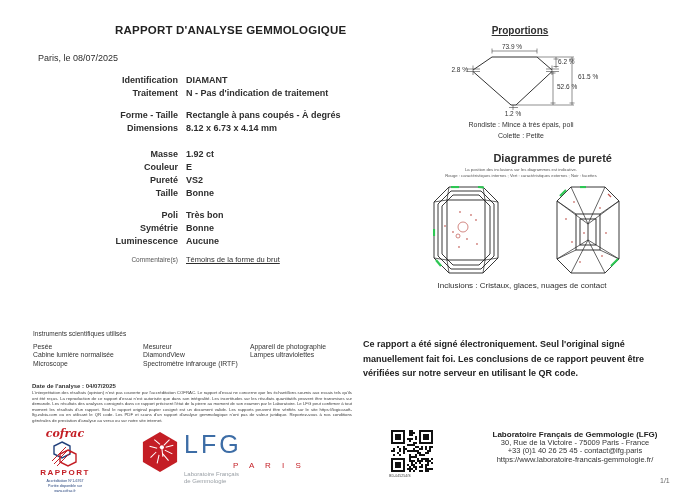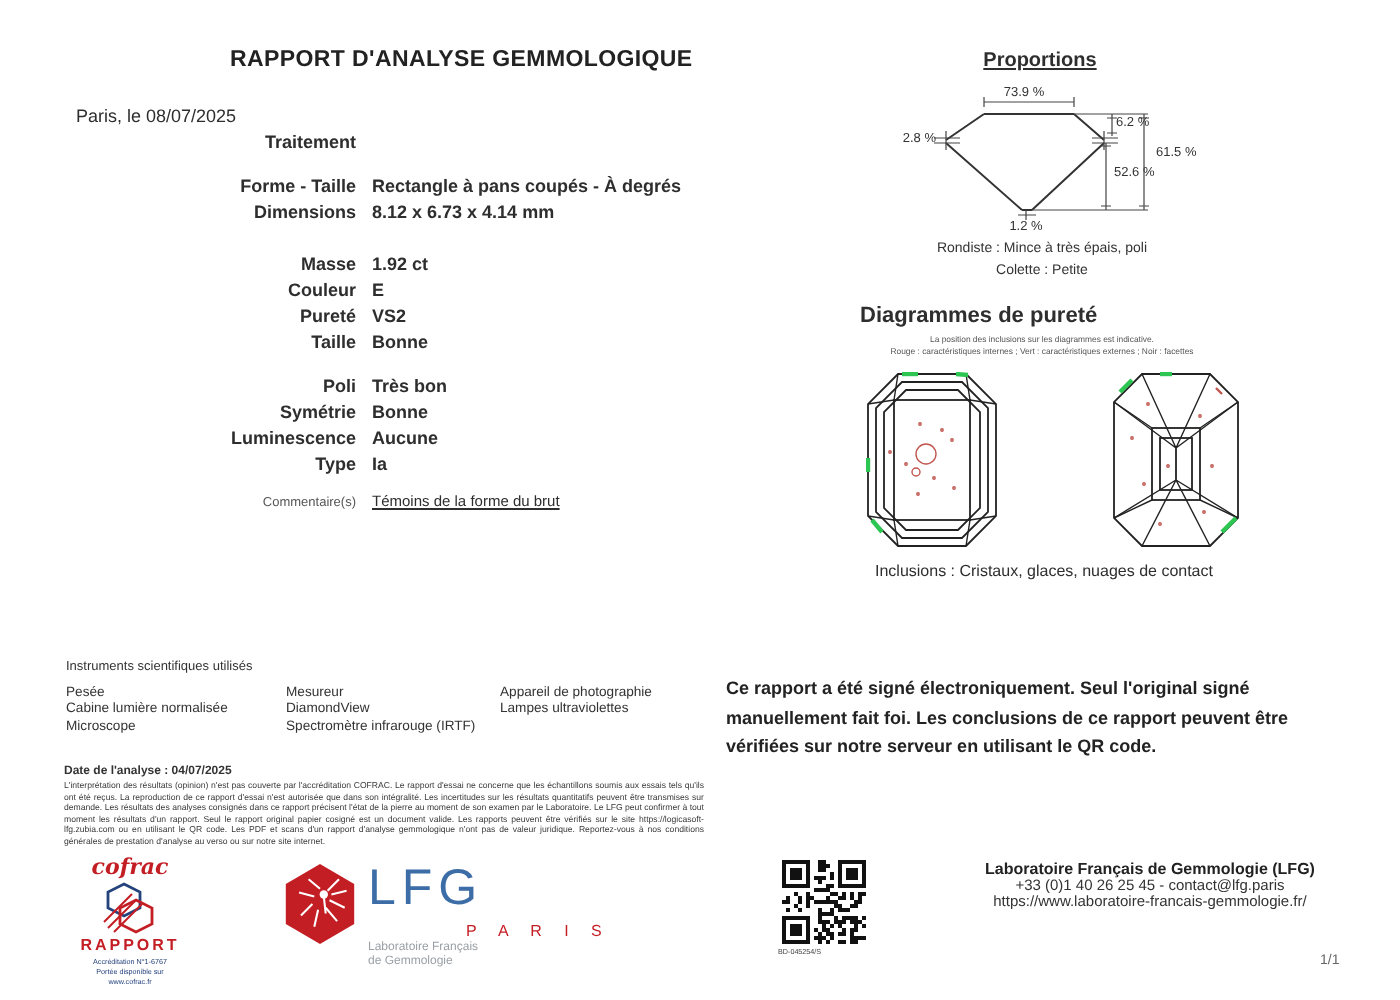--- a/index.html
+++ b/index.html
@@ -26,21 +26,21 @@
   .p739{left:488px;top:43px;width:48px;text-align:center;}
   .p28{left:438px;top:66px;width:30px;text-align:right;}
   .p62{left:558px;top:58px;}
   .p526{left:557px;top:83px;}
   .p615{left:578px;top:73px;}
   .p12{left:494px;top:110px;width:38px;text-align:center;}
   .girdle-desc{left:430px;top:121px;width:182px;text-align:center;font-size:7px;color:#333;}
   .culet-desc{left:430px;top:132px;width:182px;text-align:center;font-size:7px;color:#333;}
 
   
-  .pur-title{left:430px;top:152px;width:182px;text-align:left;font-size:11px;font-weight:bold;}
+  .pur-title{left:430px;top:152px;width:182px;text-align:right;font-size:11px;font-weight:bold;}
   .pur-cap1{left:400px;top:167px;width:242px;text-align:center;font-size:4.2px;color:#555;}
   .pur-cap2{left:400px;top:173px;width:242px;text-align:center;font-size:4.2px;color:#555;}
   .inclusions{left:427px;top:281px;width:190px;text-align:center;font-size:8px;color:#2e2e2e;}
 
   
   .instr{left:33px;top:330px;width:330px;}
   .instr-title{font-size:6.5px;color:#333;margin-bottom:6px;}
   .instr-cols{display:flex;}
   .instr-col{font-size:6.8px;line-height:8.4px;color:#333;}
   .instr-col.c1{width:110px;}
@@ -75,22 +75,27 @@
 </style>
 </head>
 <body>
 
 <div class="abs title">RAPPORT D'ANALYSE GEMMOLOGIQUE</div>
 
 <div class="abs spec">
   <div class="row first">
       <span class="val">Paris, le 08/07/2025</span>
     </div>
+  <div class="row gap9">
+      <span class="lbl">Identification</span>
+      <span class="val">DIAMANT</span>
+    </div>
   <div class="row">
       <span class="lbl">Traitement</span>
+      <span class="val">N - Pas d'indication de traitement</span>
     </div>
   <div class="row gap9">
       <span class="lbl">Forme - Taille</span>
       <span class="val">Rectangle à pans coupés - À degrés</span>
     </div>
   <div class="row">
       <span class="lbl">Dimensions</span>
       <span class="val">8.12 x 6.73 x 4.14 mm</span>
     </div>
   <div class="row gap13">
@@ -113,24 +118,20 @@
       <span class="lbl">Poli</span>
       <span class="val">Très bon</span>
     </div>
   <div class="row">
       <span class="lbl">Symétrie</span>
       <span class="val">Bonne</span>
     </div>
   <div class="row">
       <span class="lbl">Luminescence</span>
       <span class="val">Aucune</span>
-    </div>
-  <div class="row">
-      <span class="lbl">Type</span>
-      <span class="val">Ia</span>
     </div>
   <div class="row comment gap6">
       <span class="lbl">Commentaire(s)</span>
       <span class="val">Témoins de la forme du brut</span>
     </div>
 </div>
 
 <div class="abs prop-title">Proportions</div>
 <svg class="abs" style="left:450px;top:42px;" width="150" height="78" viewBox="0 0 150 78">
   <g stroke="#333" stroke-width="1" fill="none">
@@ -401,17 +402,18 @@
       <rect x="33" y="5" width="6" height="6" fill="#111"></rect>
       <rect x="1" y="29" width="14" height="14" fill="#111"></rect>
       <rect x="3" y="31" width="10" height="10" fill="#fff"></rect>
       <rect x="5" y="33" width="6" height="6" fill="#111"></rect>
     </svg>
 </div>
 <div class="abs qr-label">BD-045254/S</div>
 
 <div class="abs contact">
   <div class="cname">Laboratoire Français de Gemmologie (LFG)</div>
+  <div class="cline">30, Rue de la Victoire - 75009 Paris - France</div>
   <div class="cline">+33 (0)1 40 26 25 45 - contact@lfg.paris</div>
   <div class="cline">https://www.laboratoire-francais-gemmologie.fr/</div>
 </div>
 
 <div class="abs pagenum">1/1</div>
 
 </body></html>

